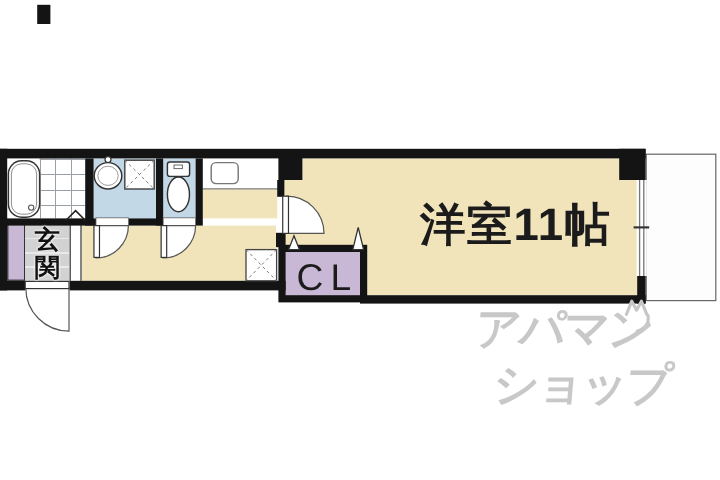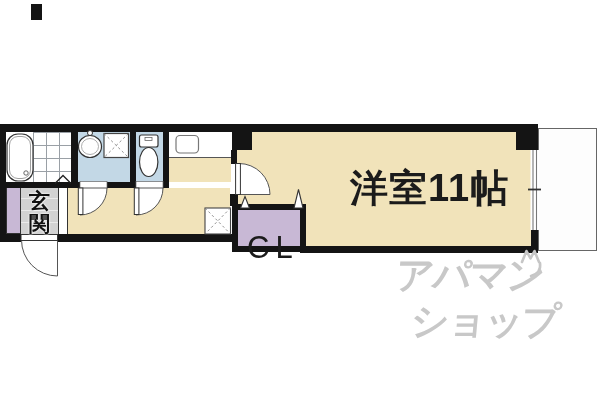--- a/index.html
+++ b/index.html
@@ -18,21 +18,21 @@
   .genkan-cabinet{position:absolute;background:var(--closet,#C8B8D5);border:1px solid #333;}
   .genkan-tile{position:absolute;background-color:var(--gtile,#D2D2D2);
     background-image:repeating-linear-gradient(to bottom,#e9e9e9 0 1.5px,transparent 1.5px 12px);}
   .step{position:absolute;background:#fff;border-left:1.2px solid #333;border-right:1.2px solid #333;}
   .cl-outer{position:absolute;background:var(--wall,#141414);}
   .cl-inner{position:absolute;background:var(--closet,#C8B8D5);}
   .balcony{position:absolute;background:#fdfdfd;border:1.4px solid #666;box-sizing:border-box;}
   
   .room-label{position:absolute;color:#1b1b1b;font-size:38px;font-weight:600;
     letter-spacing:1px;white-space:nowrap;line-height:1;}
-  .cl-label{position:absolute;color:#1b1b1b;font-size:31px;font-weight:500;letter-spacing:6px;line-height:1;margin-top:16px;}
+  .cl-label{position:absolute;color:#1b1b1b;font-size:31px;font-weight:500;letter-spacing:6px;line-height:1;}
   .genkan-label{position:absolute;color:#111;font-size:21px;font-weight:600;line-height:23px;
     width:23px;text-align:center;text-shadow:0 0 2px #fff,0 0 2px #fff;}
   .genkan-label span{display:block;}
   .wm{position:absolute;color:var(--wm,#C8C8C8);font-weight:700;font-size:38px;
     letter-spacing:-2px;white-space:nowrap;transform:skewX(-5deg);line-height:1;}
   .artifact{position:absolute;background:#141414;}
   svg{position:absolute;left:0;top:0;}
 </style>
 </head>
 <body>

